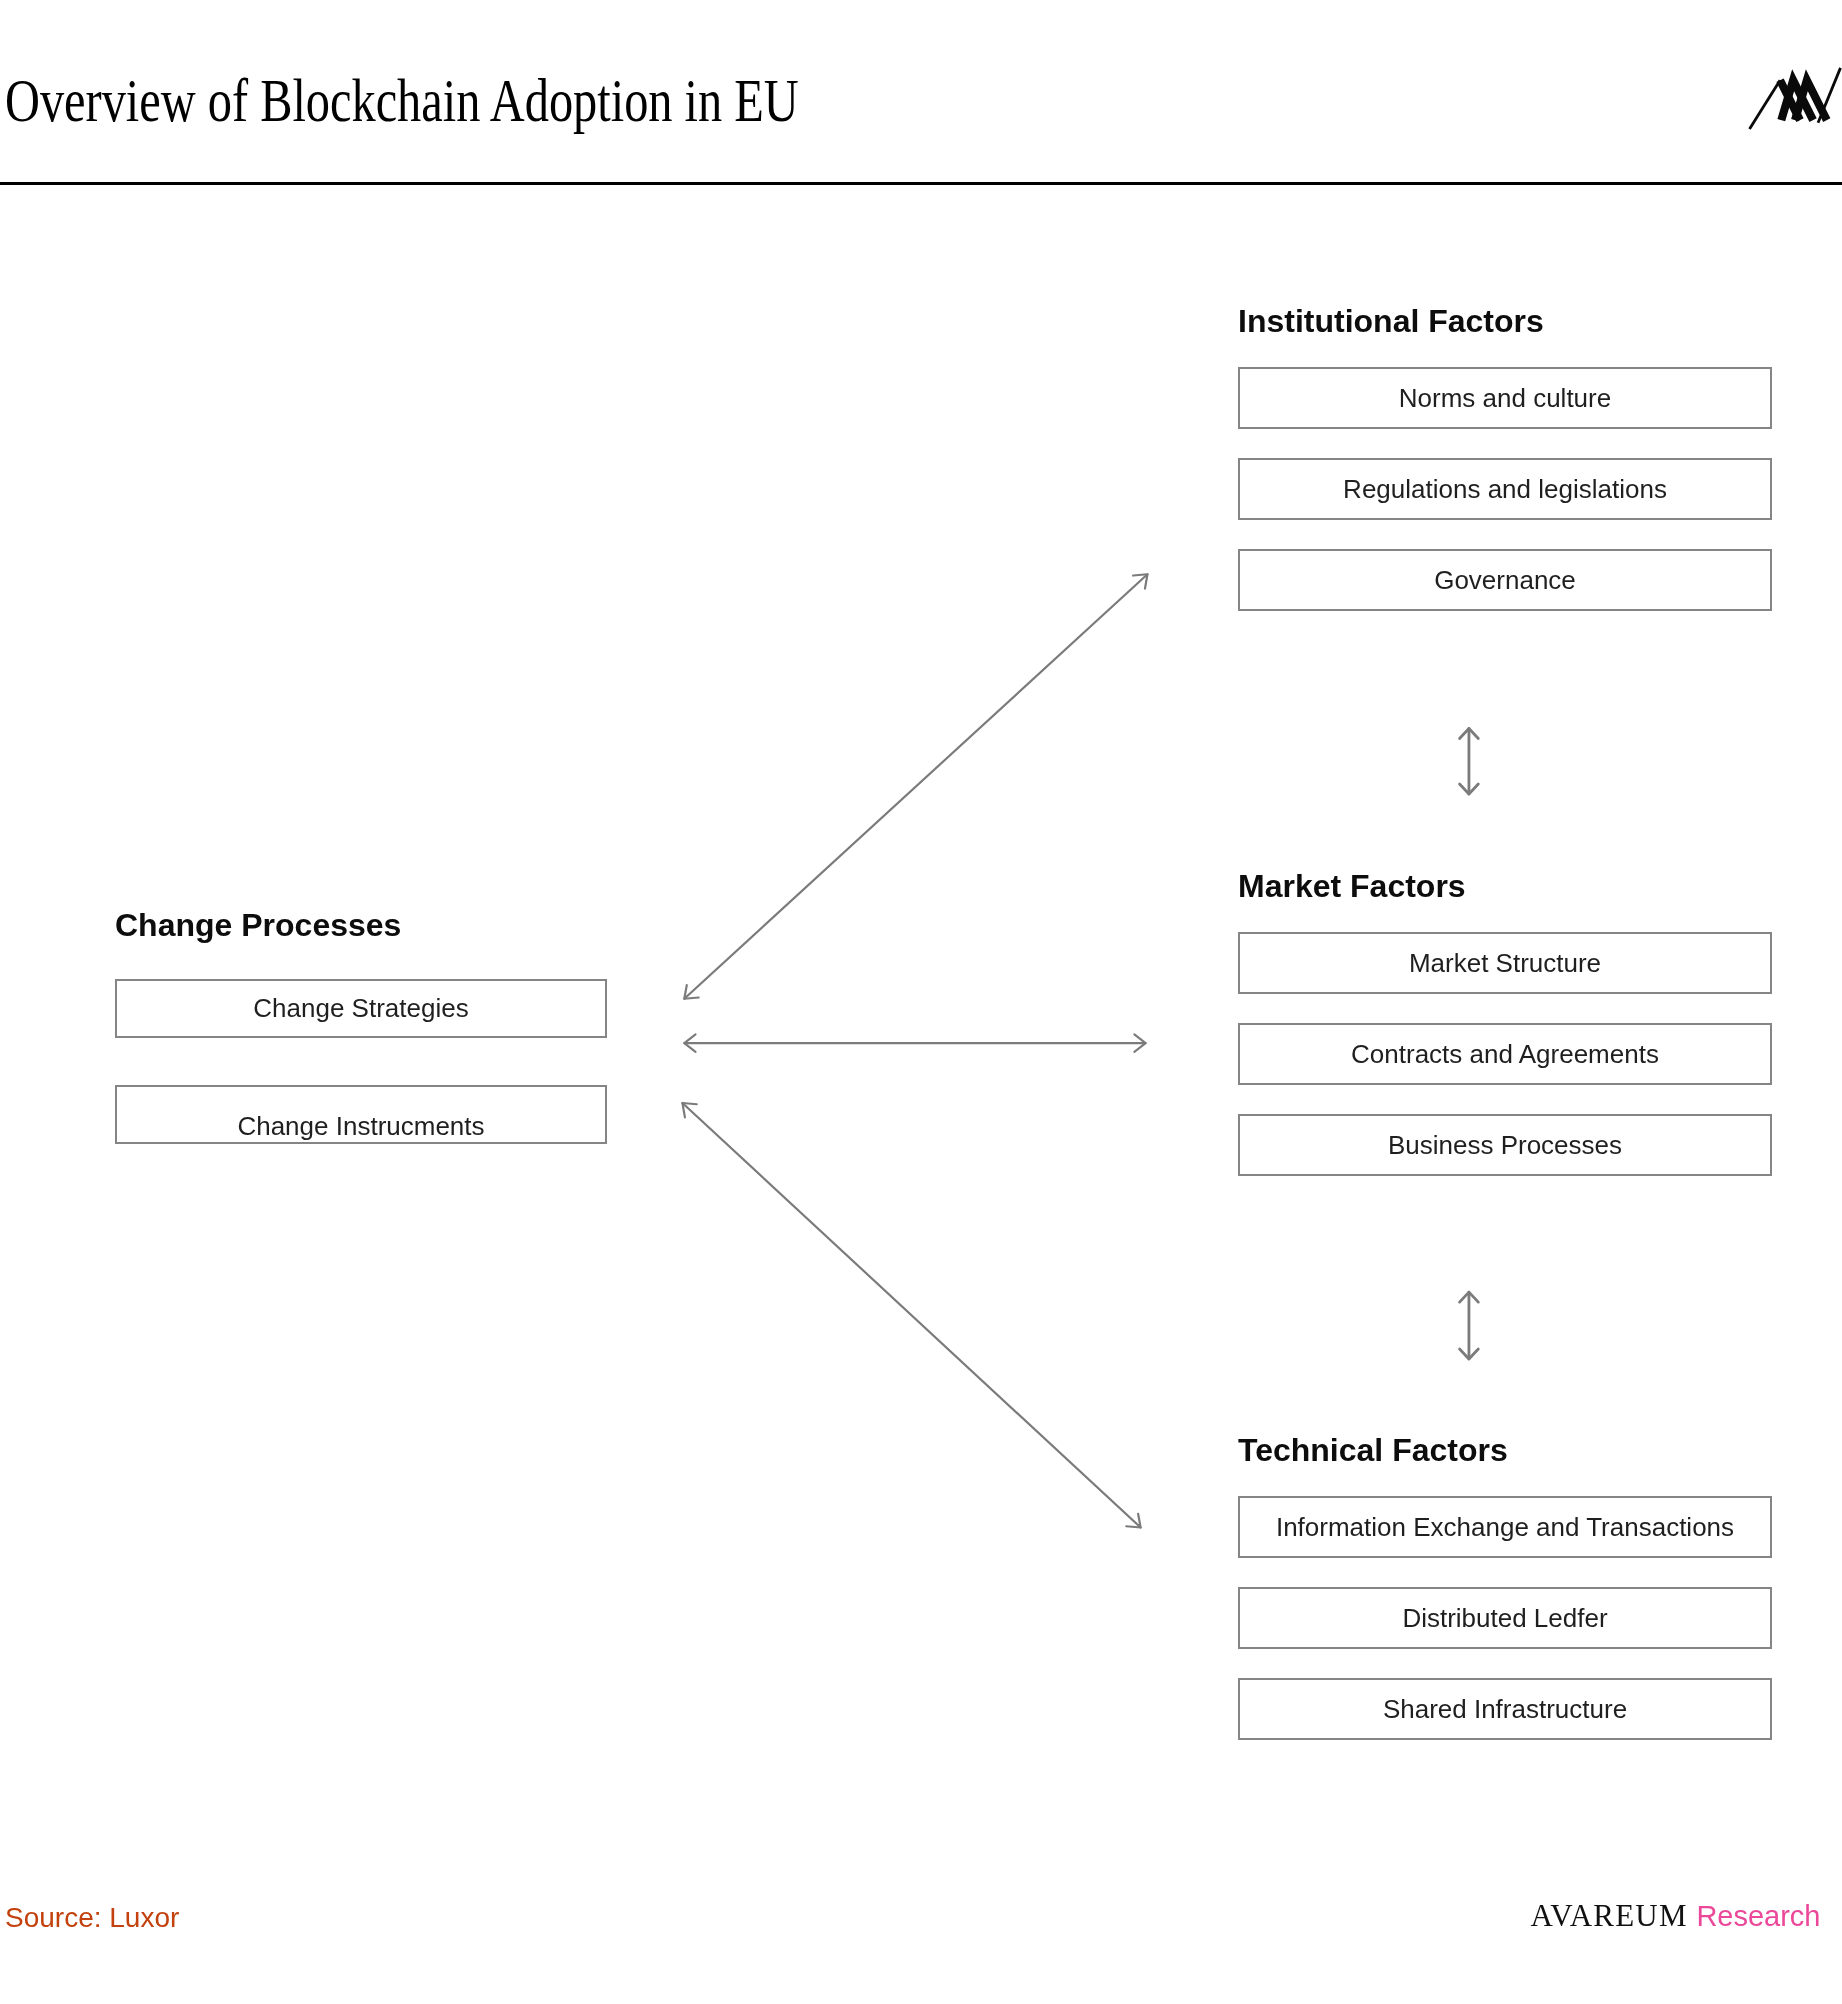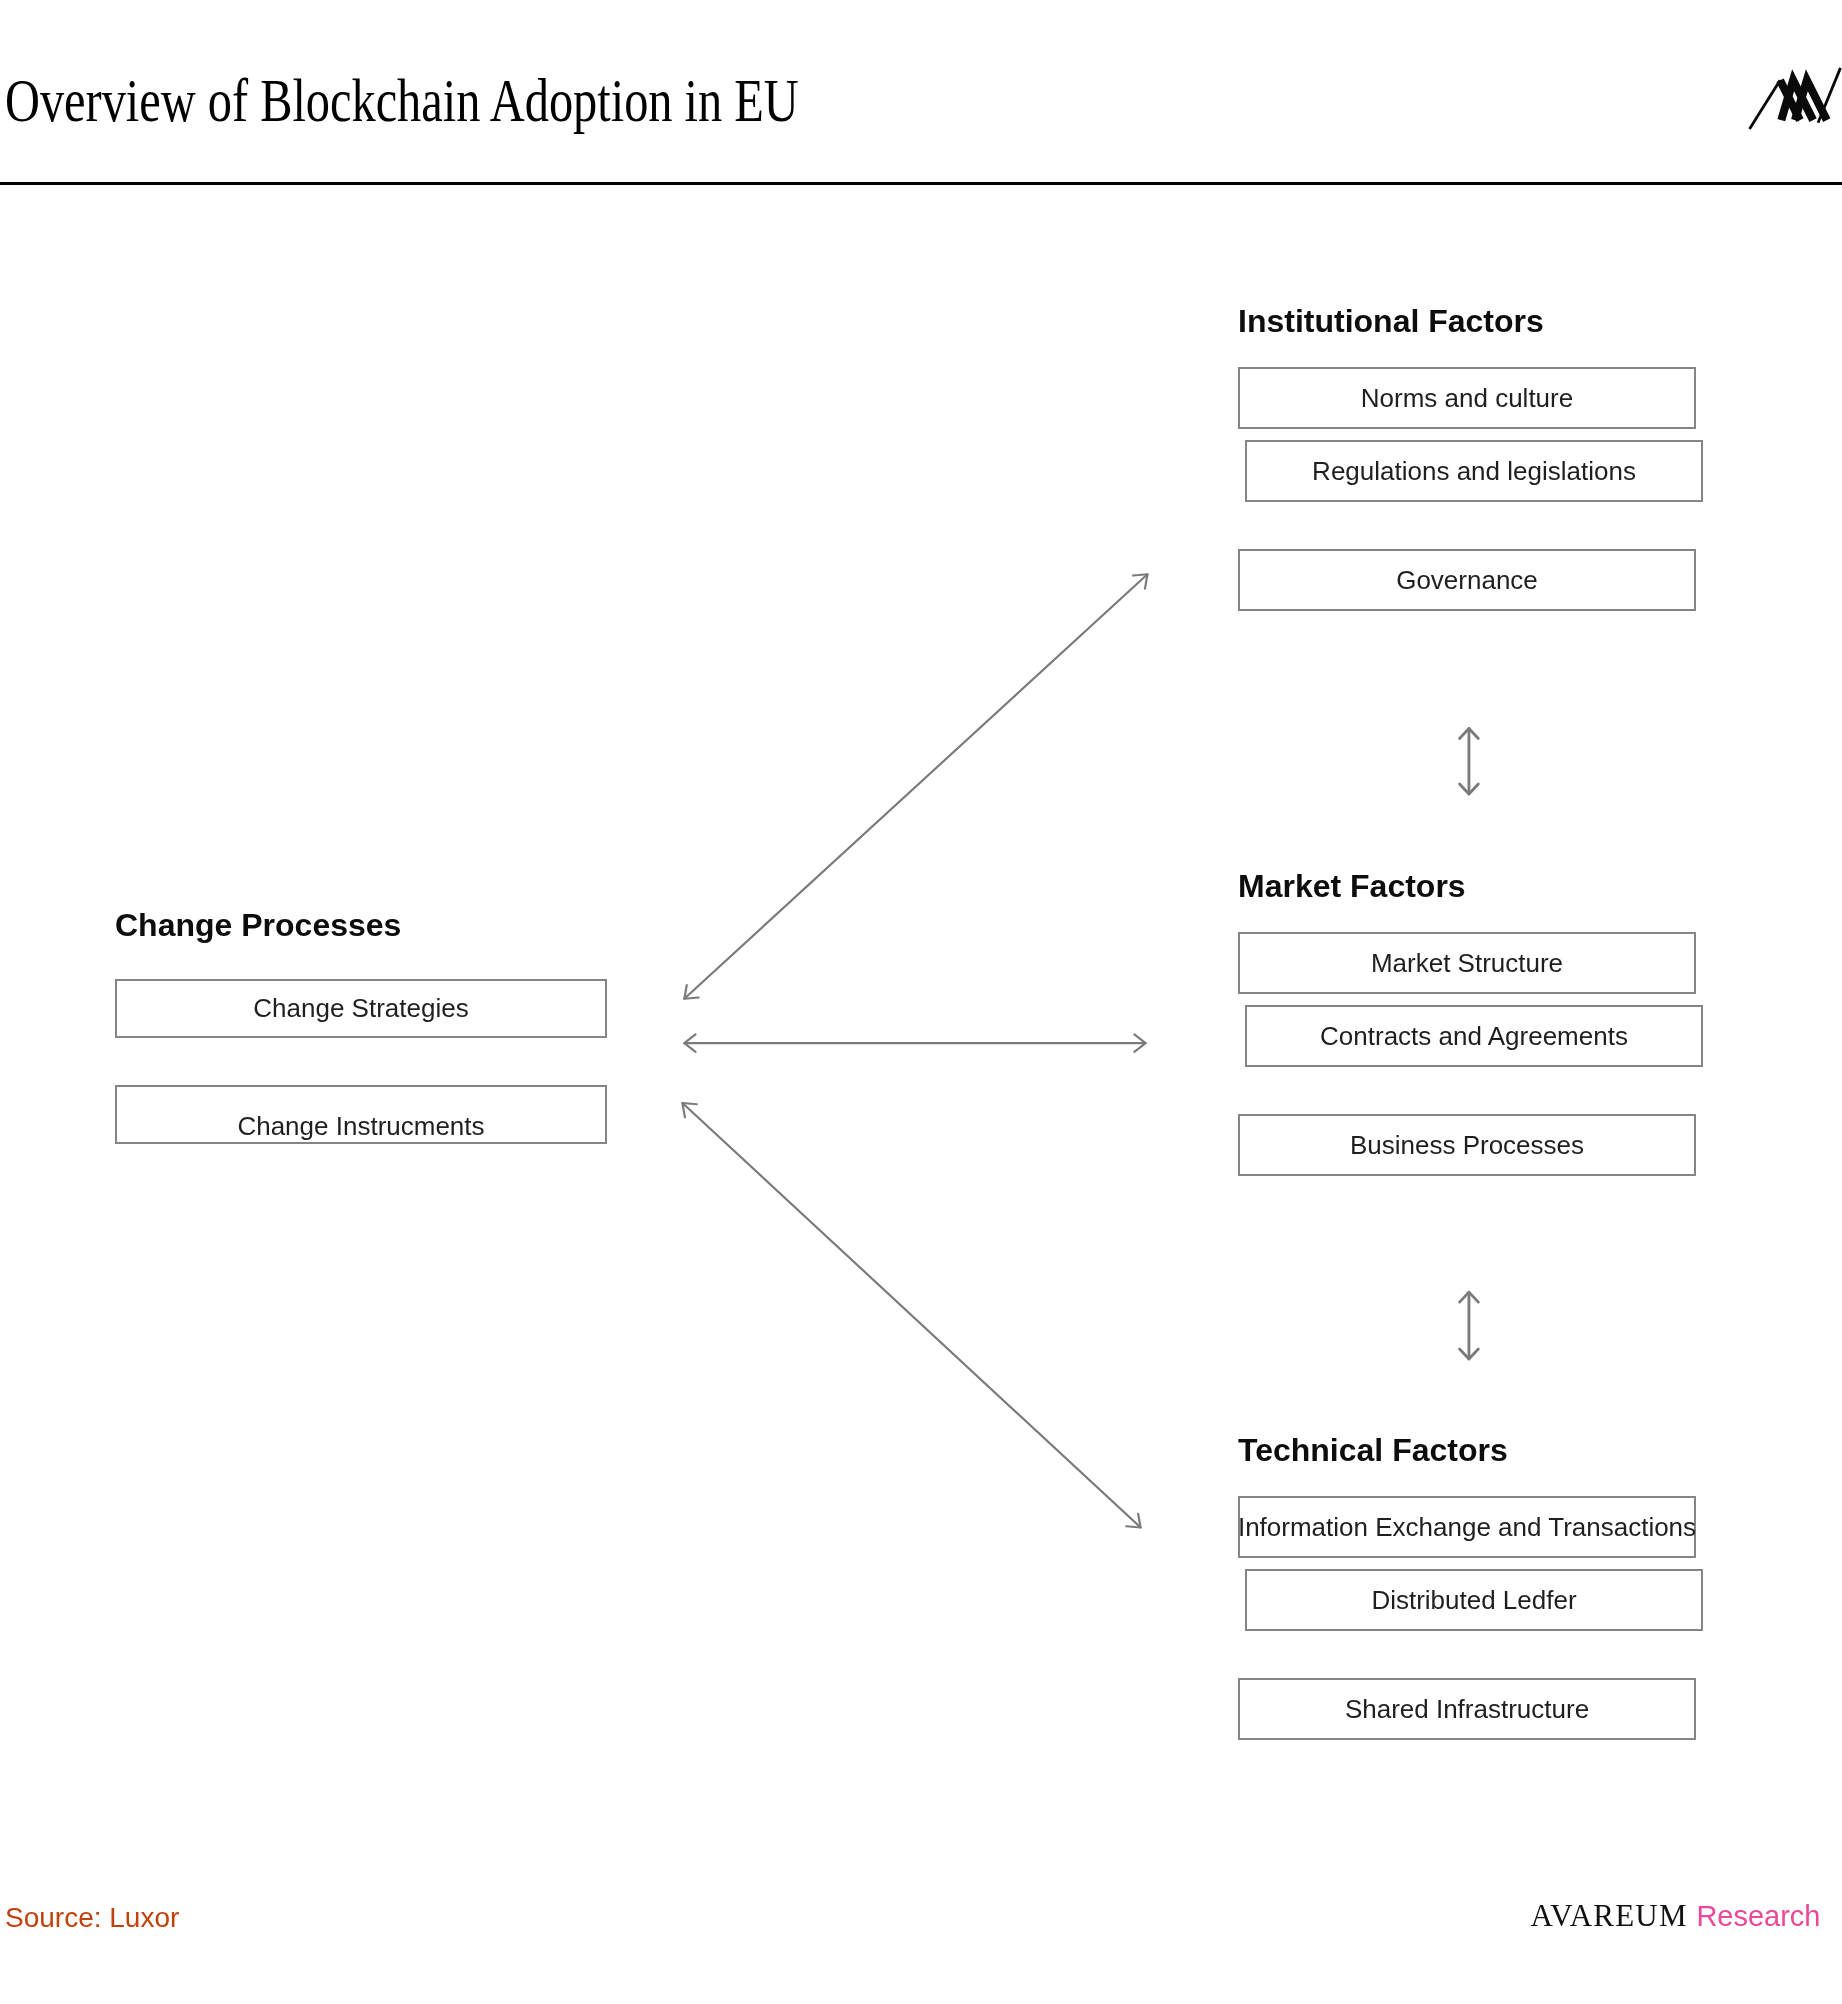--- a/index.html
+++ b/index.html
@@ -26,27 +26,27 @@
   .logo line,.logo polyline{stroke:#0a0a0a;fill:none;}
   .logo .thin{stroke-width:4.5px;}
   .logo .thick{stroke-width:13px;}
 
   .group{position:absolute;}
   .group-heading{
     margin:0;font-size:32px;font-weight:700;line-height:1.1;color:var(--heading);
     letter-spacing:0;white-space:nowrap;
   }
   .factor-box{
-    position:absolute;left:0;width:458px;height:62px;
+    position:absolute;left:0;width:534px;height:62px;
     border:2.5px solid var(--box-border);background:#ffffff;
     display:flex;align-items:center;justify-content:center;
     font-size:26px;color:var(--text);white-space:nowrap;
   }
   .left-box{width:492px;height:59px;}
-  .b1{top:63px;} .b2{top:136px;margin-left:7px;} .b3{top:245px;}
+  .b1{top:63px;} .b2{top:154px;} .b3{top:245px;}
   .lb1{top:71px;} .lb2{top:177px;align-items:flex-end;}
 
   .arrow-layer{position:absolute;left:0;top:0;width:1843px;height:2005px;pointer-events:none;}
   .arrow-layer polyline{fill:none;stroke:var(--arrow);stroke-width:3.5px;stroke-linecap:round;stroke-linejoin:round;}
   .arrow-layer .v{stroke-width:4.5px;}
 
   .footer-source{
     position:absolute;left:5px;top:1902px;margin:0;font-size:28px;color:#c2410c;white-space:nowrap;
   }
   .footer-brand{

